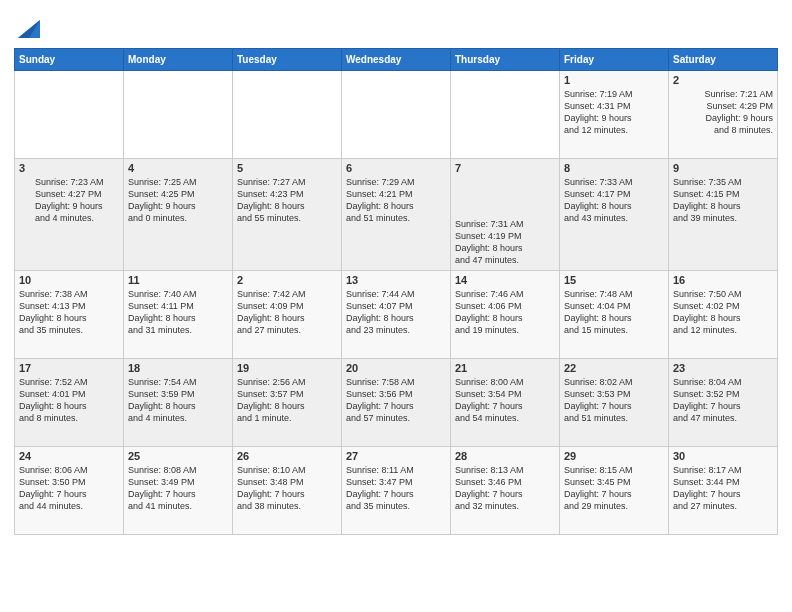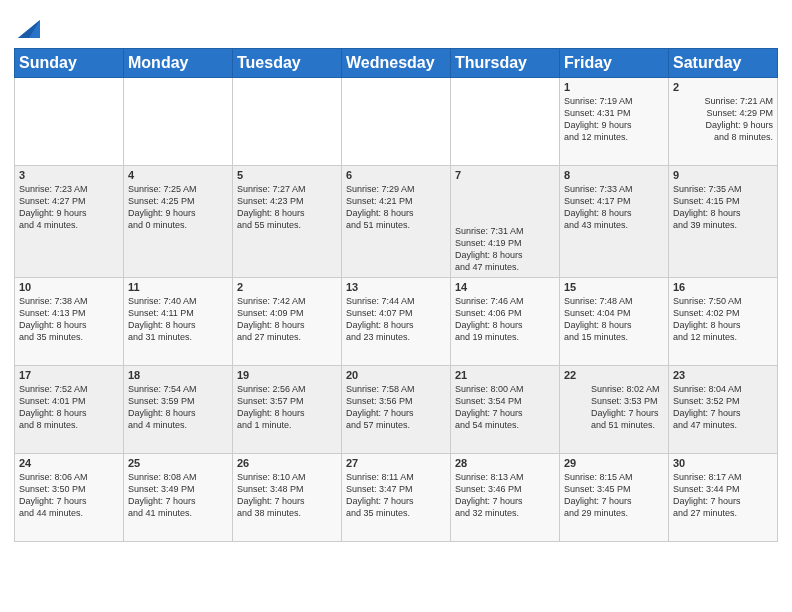--- a/index.html
+++ b/index.html
@@ -57,21 +57,21 @@
       color: #444;
     }
     .calendar {
       width: 100%;
       border-collapse: collapse;
       table-layout: fixed;
     }
     .calendar thead th {
       background: #2874c8;
       color: #fff;
-      font-size: 16px;
+      font-size: 10px;
       font-weight: bold;
       padding: 5px 4px;
       text-align: left;
       border: 1px solid #2060a8;
     }
     .calendar tbody td {
       border: 1px solid #ccc;
       vertical-align: top;
       padding: 3px 4px;
       font-size: 9.5px;
@@ -153,21 +153,21 @@
             <span class="day-num">2</span>
             <div class="day-info" style="white-space: pre-line; text-align: right;">Sunrise: 7:21 AM
 Sunset: 4:29 PM
 Daylight: 9 hours
 and 8 minutes.</div>
           </td>
         </tr>
         <tr>
           <td>
             <span class="day-num">3</span>
-            <div class="day-info" style="white-space: pre-line;">Sunrise: 7:23 AM
+            <div class="day-info" style="white-space: pre-line; margin-left: 16px;">Sunrise: 7:23 AM
 Sunset: 4:27 PM
 Daylight: 9 hours
 and 4 minutes.</div>
           </td>
           <td>
             <span class="day-num">4</span>
             <div class="day-info" style="white-space: pre-line;">Sunrise: 7:25 AM
 Sunset: 4:25 PM
 Daylight: 9 hours
 and 0 minutes.</div>
@@ -290,21 +290,21 @@
           </td>
           <td>
             <span class="day-num">21</span>
             <div class="day-info" style="white-space: pre-line;">Sunrise: 8:00 AM
 Sunset: 3:54 PM
 Daylight: 7 hours
 and 54 minutes.</div>
           </td>
           <td>
             <span class="day-num">22</span>
-            <div class="day-info" style="white-space: pre-line; margin-left: 27px;">Sunrise: 8:02 AM
+            <div class="day-info" style="white-space: pre-line;">Sunrise: 8:02 AM
 Sunset: 3:53 PM
 Daylight: 7 hours
 and 51 minutes.</div>
           </td>
           <td>
             <span class="day-num">23</span>
             <div class="day-info" style="white-space: pre-line;">Sunrise: 8:04 AM
 Sunset: 3:52 PM
 Daylight: 7 hours
 and 47 minutes.</div>

